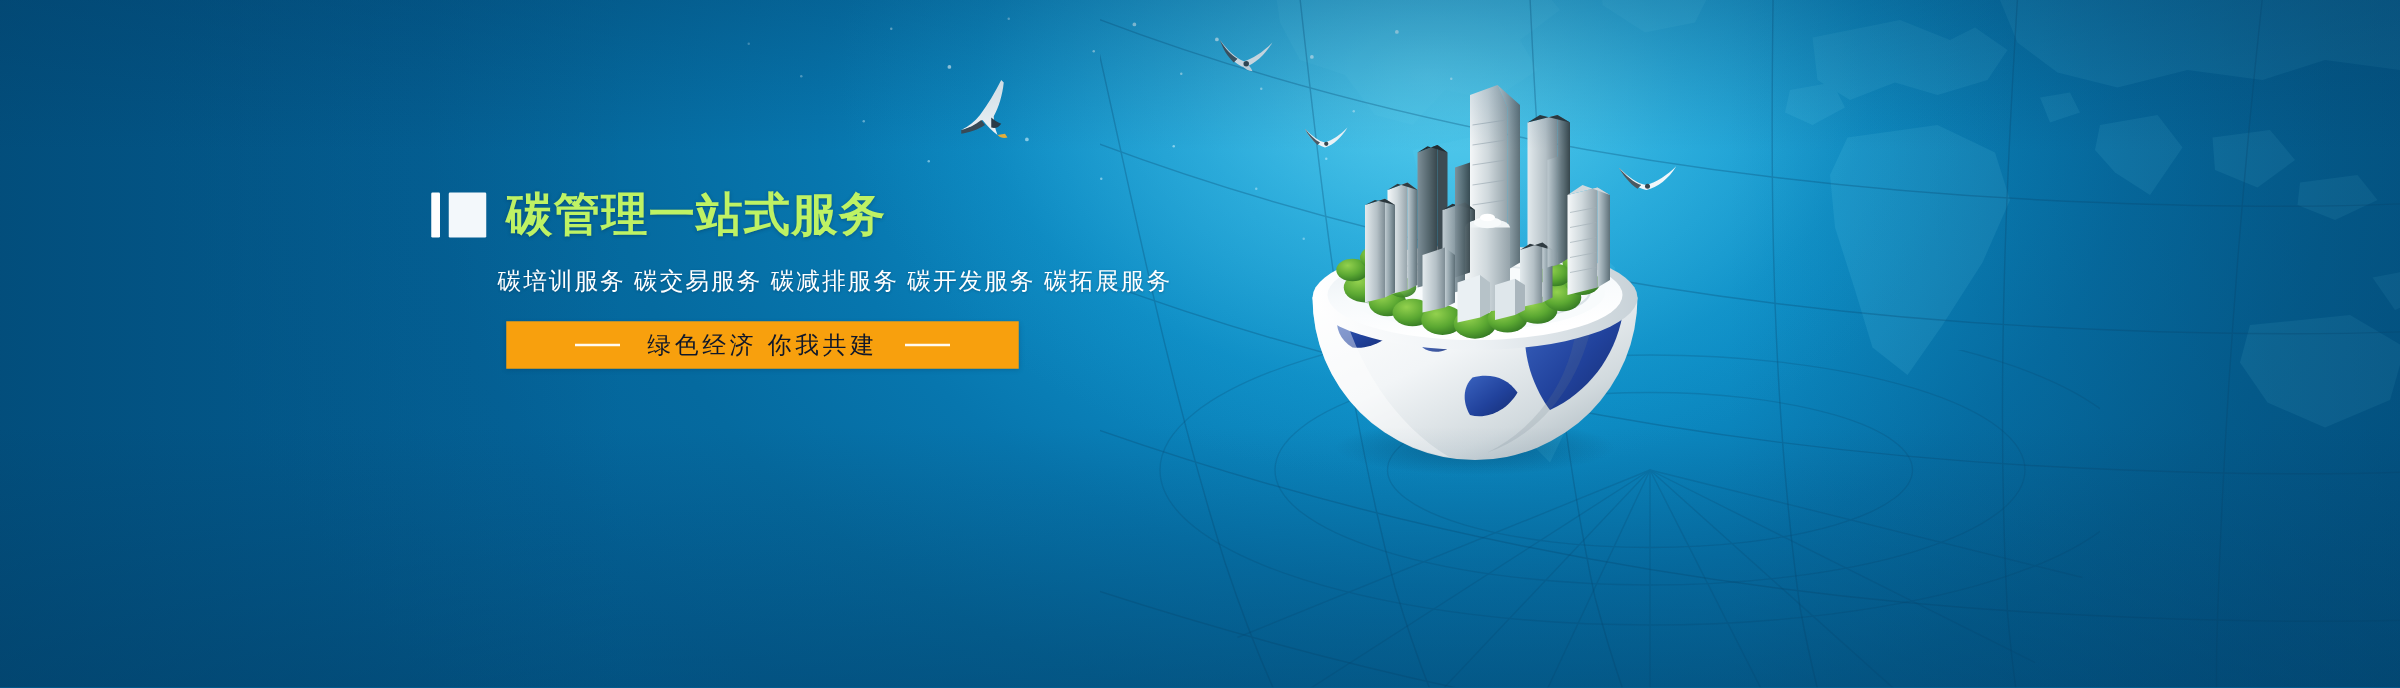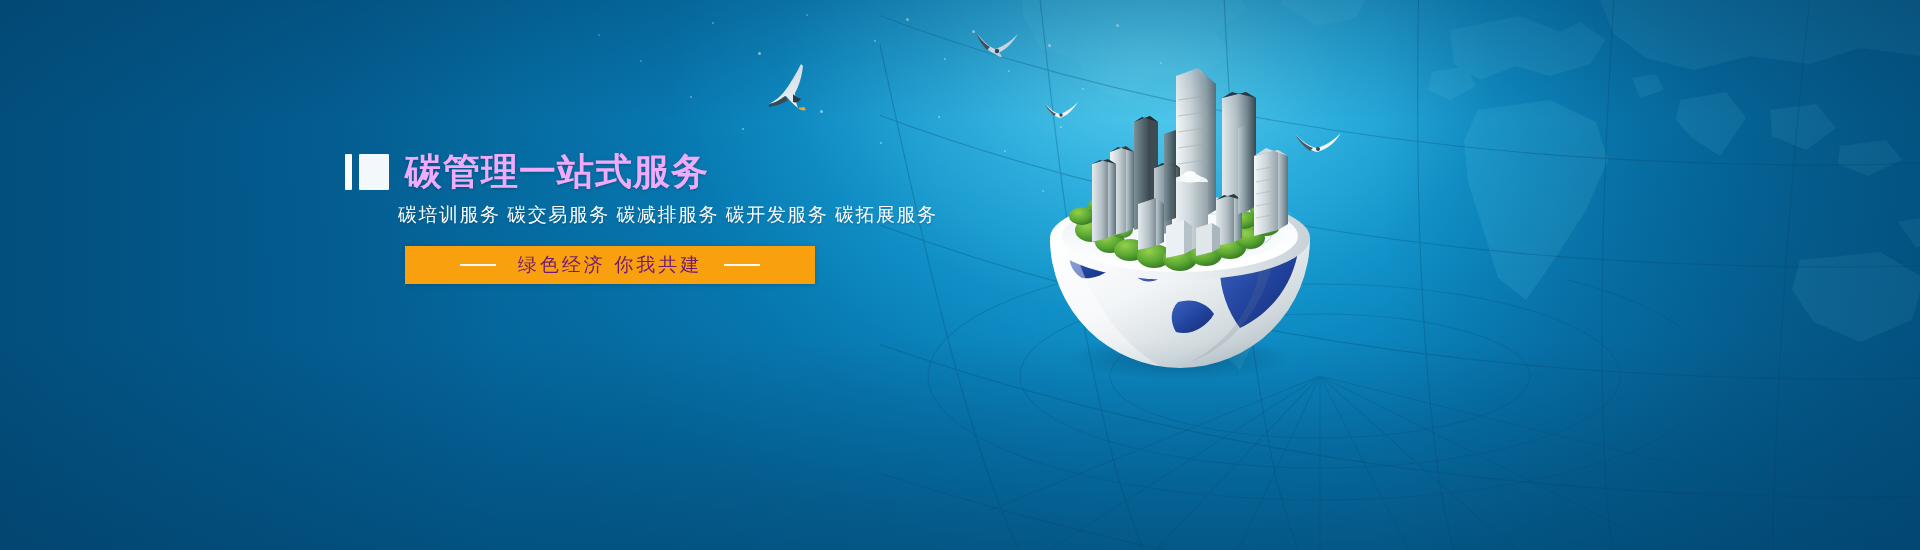--- a/index.html
+++ b/index.html
@@ -61,42 +61,42 @@
   .artwork svg{display:block;width:100%;height:100%;}
 
   
   .content{position:absolute;left:345px;top:150px;width:620px;}
 
   .headline-row{display:flex;align-items:center;height:44px;}
   .logo-mark{display:flex;align-items:center;height:36px;margin-right:16px;}
   .logo-bar{width:7px;height:36px;background:#ffffff;border-radius:1px;}
   .logo-block{width:30px;height:36px;background:#f3f8fb;margin-left:7px;border-radius:1px;}
   .headline{
-    font-size:37px;line-height:40px;color:#f0abfc;font-weight:700;
+    font-size:37px;line-height:40px;color:#bef264;font-weight:700;
     letter-spacing:1px;white-space:nowrap;
     text-shadow:0 1px 3px rgba(0,35,65,.35);
   }
 
   .subline{
-    margin-top:9px;margin-left:53px;
+    margin-top:20px;margin-left:53px;
     font-size:19px;line-height:24px;color:#ffffff;font-weight:400;
     letter-spacing:1.5px;white-space:nowrap;
     text-shadow:0 1px 2px rgba(0,35,65,.30);
   }
 
   .orange-bar{
     margin-top:19px;margin-left:60px;
     width:410px;height:38px;
     background:#f8a00d;
     display:flex;align-items:center;justify-content:center;
     box-shadow:0 1px 4px rgba(0,40,70,.25);
   }
   .ob-dash{display:inline-block;width:36px;height:2px;background:#ffffff;opacity:.95;}
   .ob-text{
-    font-size:19px;color:#701a75;font-weight:400;letter-spacing:3px;
+    font-size:19px;color:#0f172a;font-weight:400;letter-spacing:3px;
     margin:0 22px;white-space:nowrap;
   }
 
   .eng-line{
     margin-top:16px;margin-left:60px;
     font-size:13.5px;color:#c6d9e6;font-weight:400;
     letter-spacing:2.1px;white-space:nowrap;
   }
 </style>
 </head>

